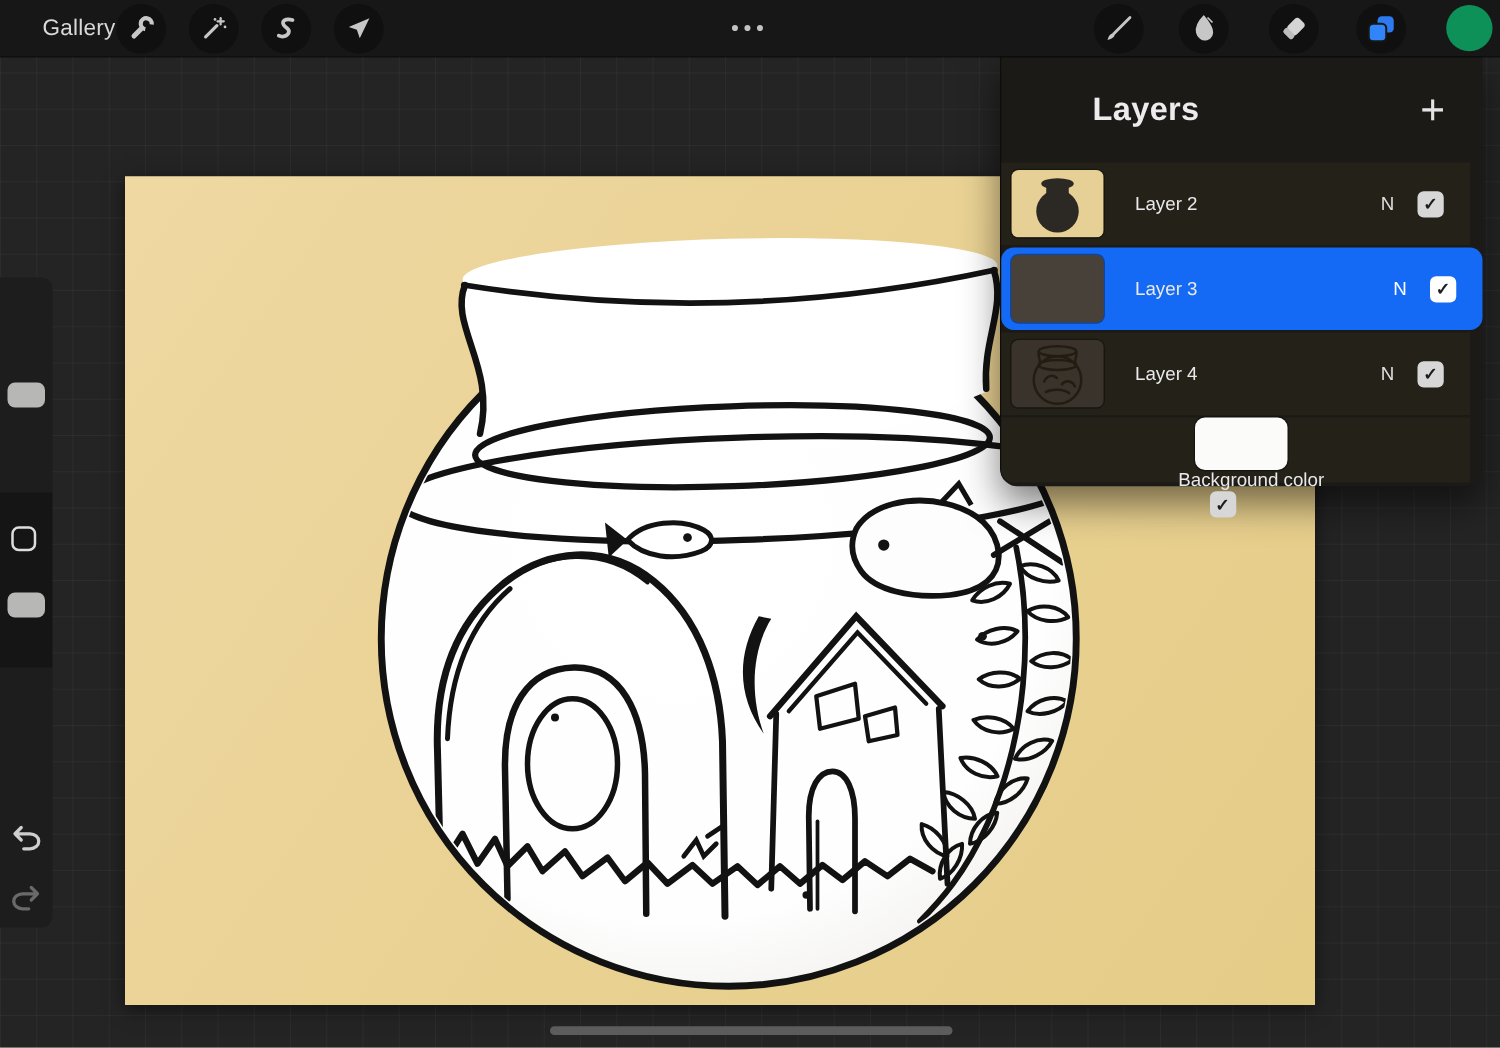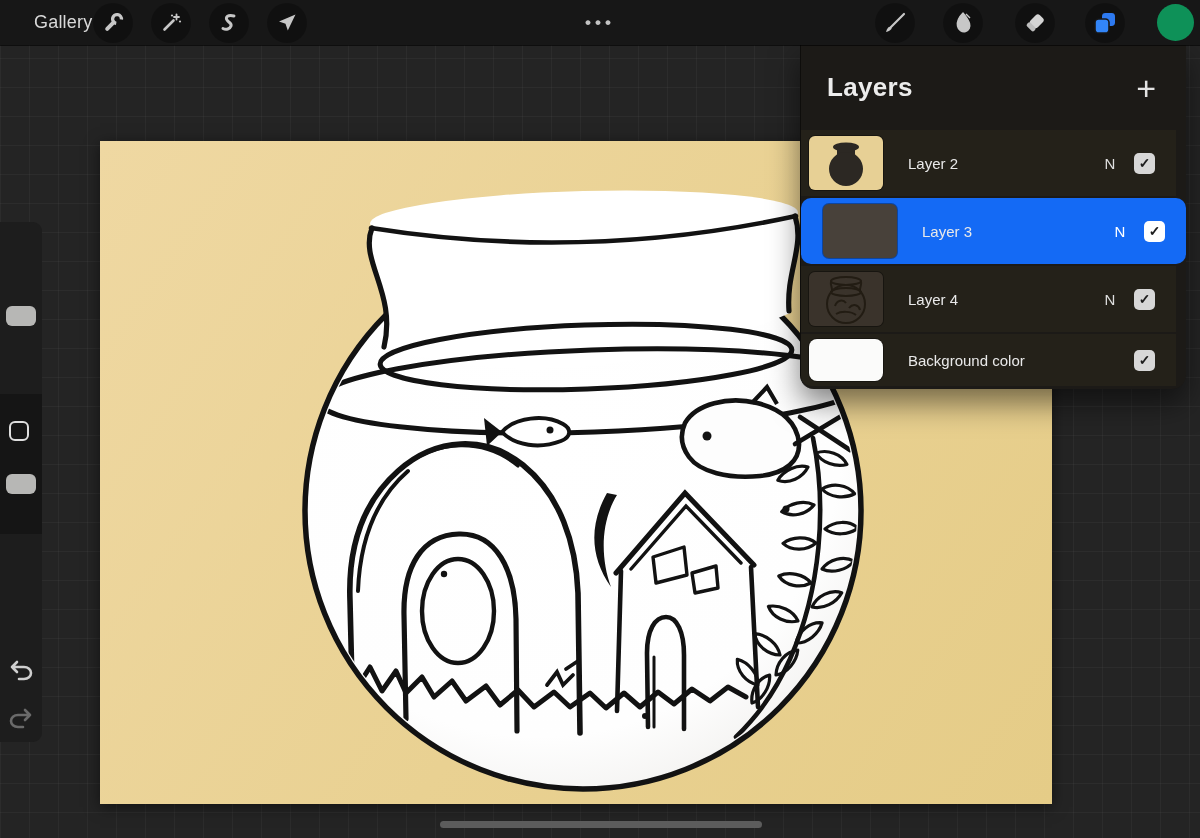--- a/index.html
+++ b/index.html
@@ -32,26 +32,26 @@
   .s-handle{position:absolute;left:6px;width:30px;height:20px;background:#b7b7b5;border-radius:6px;border:none;}
   .s-modify{position:absolute;left:9px;top:199px;width:20px;height:20px;background:transparent;
     border:2.5px solid #dedede;border-radius:6px;padding:0;}
   .s-undo,.s-redo{position:absolute;left:7px;width:28px;height:28px;background:transparent;border:none;padding:0;}
   
   .panel{position:absolute;left:800px;top:45px;width:385px;height:344px;background:#1c1a17;
     border-radius:0 0 14px 14px;box-shadow:0 14px 30px rgba(0,0,0,.5);z-index:30;
     border-left:1px solid #0e0d0b;}
   .panel-header{height:85px;display:flex;align-items:center;justify-content:space-between;
     padding:0 26px 0 26px;}
-  .panel-title{color:#ececec;font-size:26px;font-weight:bold;letter-spacing:.3px;}
+  .panel-title{color:#ececec;font-size:26px;font-weight:bold;letter-spacing:.3px;margin-left:47px;}
   .panel-add{color:#e3e3e3;font-size:34px;font-weight:100;line-height:30px;background:none;border:none;padding:0 4px;}
   .layer-row{position:relative;height:66px;margin:0 10px 2px 0;background:#242119;
     display:flex;align-items:center;}
-  .layer-row.selected{margin-right:0;background:#146af5;border-radius:10px;padding-left:14px;}
-  .layer-row.bgrow{height:52px;border-radius:0 0 0 10px;}
+  .layer-row.selected{margin-right:0;background:#146af5;border-radius:10px;}
+  .layer-row.bgrow{height:52px;border-radius:0 0 0 10px;flex-direction:column;}
   .thumb{width:74px;height:54px;border-radius:6px;margin-left:8px;overflow:hidden;flex:0 0 auto;
     box-shadow:0 0 0 1px rgba(0,0,0,.35);}
   .bgrow .thumb{height:42px;background:#fbfbfa;border-radius:8px;}
   .thumb.solid{background:#48413a;}
   .thumb svg{display:block;}
   .layer-label{color:#e9e9e9;font-size:15px;margin-left:25px;flex:1 1 auto;}
   .blend{color:#dfdfdf;font-size:15px;width:20px;text-align:center;margin-right:14px;}
   .chk{width:21px;height:21px;background:#d7d7d7;border-radius:5px;margin-right:21px;flex:0 0 auto;
     display:flex;align-items:center;justify-content:center;border:none;padding:0;}
   .chk i{font-style:normal;color:#1c1c1c;font-size:14px;font-weight:bold;line-height:1;}

